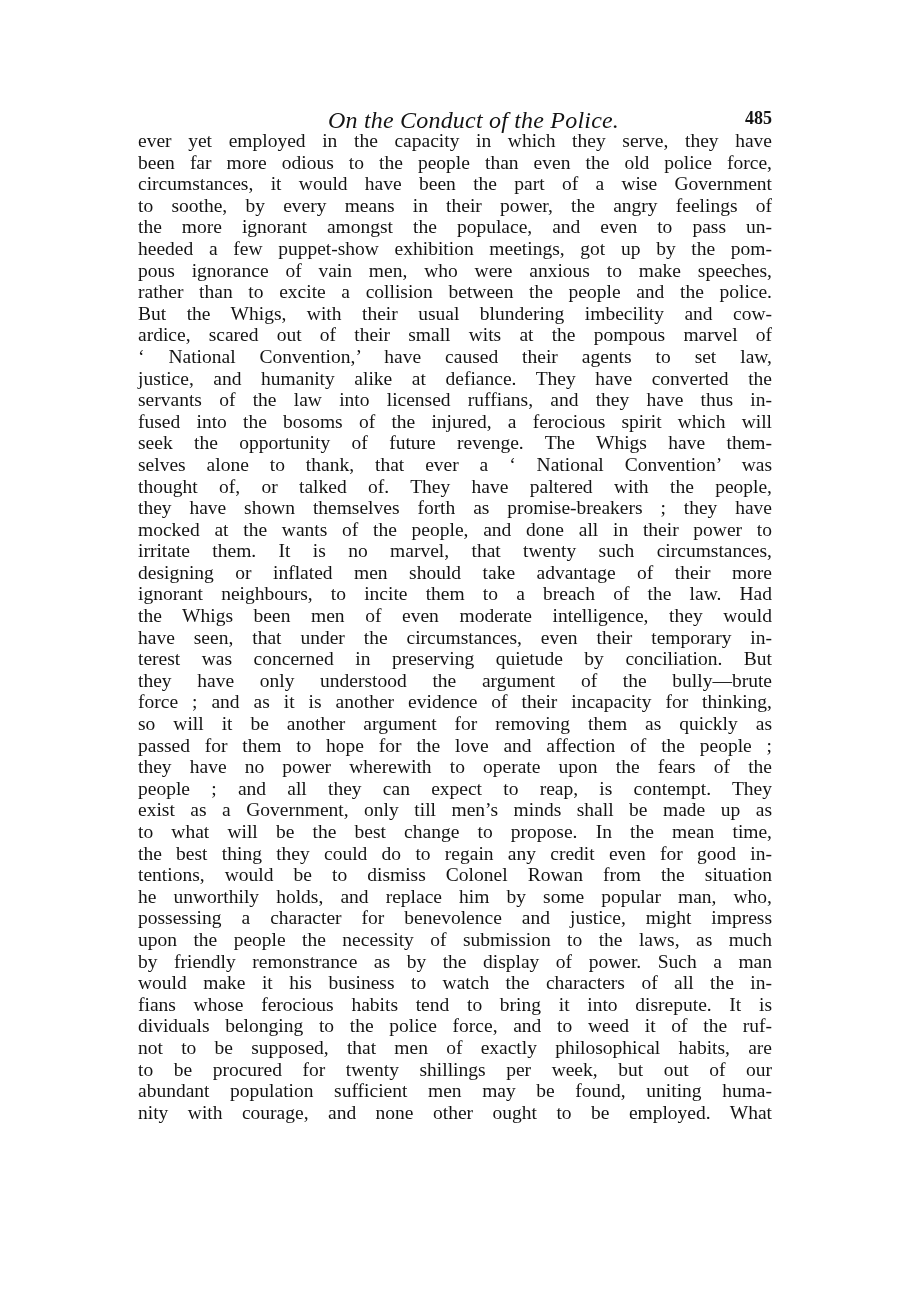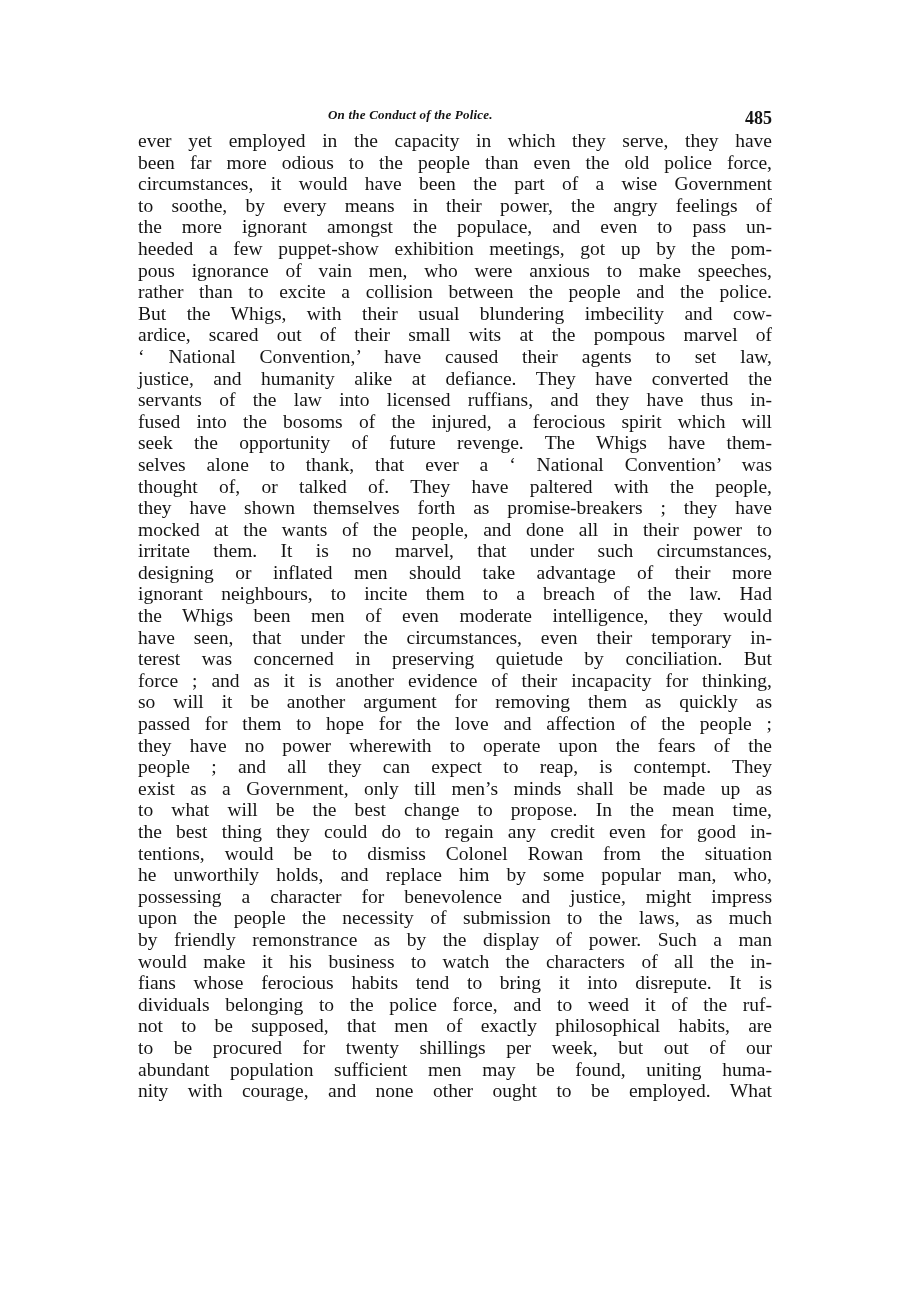--- a/index.html
+++ b/index.html
@@ -28,22 +28,22 @@
       top: 107px;
       left: 138px;
       width: 634px;
       height: 26px;
     }
     .running-title {
       position: absolute;
       left: 190px;
       top: 0;
       font-style: italic;
-      font-weight: bold;
-      font-size: 13px;
+      font-weight: normal;
+      font-size: 24px;
       letter-spacing: 0.2px;
     }
     .page-number {
       position: absolute;
       right: 0;
       top: 1px;
       font-weight: bold;
       font-size: 18px;
       margin-left: 25px;
     }
@@ -89,26 +89,27 @@
     <span class="line">ardice, scared out of their small wits at the pompous marvel of</span>
     <span class="line">‘ National Convention,’ have caused their agents to set law,</span>
     <span class="line">justice, and humanity alike at defiance. They have converted the</span>
     <span class="line">servants of the law into licensed ruffians, and they have thus in-</span>
     <span class="line">fused into the bosoms of the injured, a ferocious spirit which will</span>
     <span class="line">seek the opportunity of future revenge. The Whigs have them-</span>
     <span class="line">selves alone to thank, that ever a ‘ National Convention’ was</span>
     <span class="line">thought of, or talked of. They have paltered with the people,</span>
     <span class="line">they have shown themselves forth as promise-breakers ; they have</span>
     <span class="line">mocked at the wants of the people, and done all in their power to</span>
-    <span class="line">irritate them. It is no marvel, that under such circumstances,</span>
+    <span class="line">irritate them. It is no marvel, that twenty such circumstances,</span>
     <span class="line">designing or inflated men should take advantage of their more</span>
     <span class="line">ignorant neighbours, to incite them to a breach of the law. Had</span>
     <span class="line">the Whigs been men of even moderate intelligence, they would</span>
     <span class="line">have seen, that under the circumstances, even their temporary in-</span>
     <span class="line">terest was concerned in preserving quietude by conciliation. But</span>
+    <span class="line">they have only understood the argument of the bully—brute</span>
     <span class="line">force ; and as it is another evidence of their incapacity for thinking,</span>
     <span class="line">so will it be another argument for removing them as quickly as</span>
     <span class="line">passed for them to hope for the love and affection of the people ;</span>
     <span class="line">they have no power wherewith to operate upon the fears of the</span>
     <span class="line">people ; and all they can expect to reap, is contempt. They</span>
     <span class="line">exist as a Government, only till men’s minds shall be made up as</span>
     <span class="line">to what will be the best change to propose. In the mean time,</span>
     <span class="line">the best thing they could do to regain any credit even for good in-</span>
     <span class="line">tentions, would be to dismiss Colonel Rowan from the situation</span>
     <span class="line">he unworthily holds, and replace him by some popular man, who,</span>

